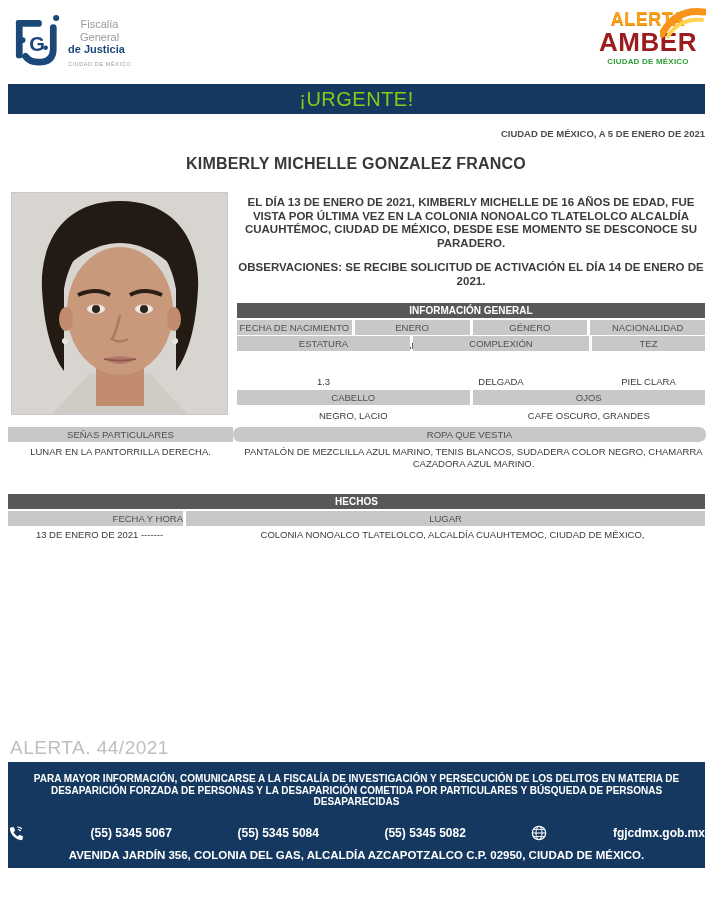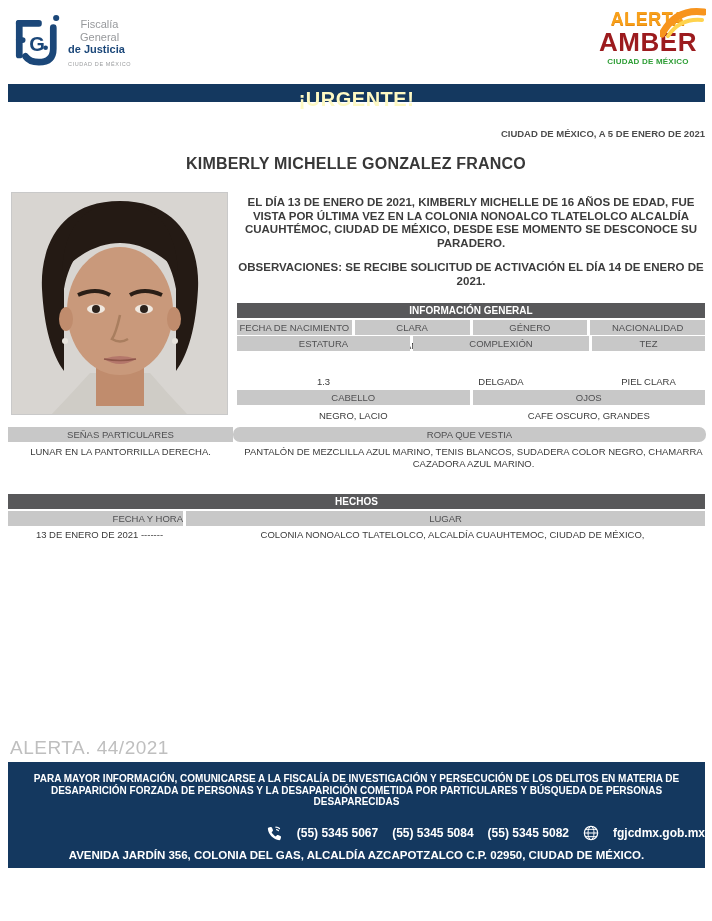--- a/index.html
+++ b/index.html
@@ -15,22 +15,22 @@
   .fgj-text .l4 { font-size:5.5px; color:#9a9c9e; letter-spacing:0.6px; margin-top:5px; }
 
   .amber-logo { position:absolute; right:12px; top:10px; width:104px; text-align:center; line-height:1; }
   .amber-l1 { font-size:18px; font-weight:900; letter-spacing:0.5px; color:#f7a01b;
               text-shadow:0 1px 0 #e88a10; }
   .amber-l2 { font-size:26px; font-weight:900; letter-spacing:0.5px; color:#9c1b1e; margin-top:1px; }
   .amber-l3 { font-size:8px; font-weight:bold; color:#2e9e36; margin-top:3px; letter-spacing:0.2px; }
   .amber-swoosh { position:absolute; right:-6px; top:-6px; }
 
   
-  .urgent-bar { position:absolute; left:8px; top:84px; width:697px; height:18px; background:#14385f;
-                color:#fef9c3; font-weight:bold; font-size:20px; text-align:center; line-height:30px;
+  .urgent-bar { position:absolute; left:8px; top:84px; width:697px; height:30px; background:#14385f;
+                color:#84cc16; font-weight:normal; font-size:20px; text-align:center; line-height:30px;
                 letter-spacing:0.5px; }
 
   .date-line { position:absolute; right:7px; top:128px; font-size:9.5px; font-weight:bold; color:#4d4d4d; }
 
   .person-name { position:absolute; left:0; top:155px; width:712px; text-align:center;
                  font-size:16px; font-weight:bold; color:#383838; letter-spacing:0.2px; }
 
   
   .photo-frame { position:absolute; left:11px; top:192px; width:217px; height:223px;
                  border:1px solid #c9c9c9; background:#d8d5d1; }
@@ -70,21 +70,21 @@
   .hechos-row-l  { position:absolute; left:8px; top:511px; width:697px; display:flex; gap:3px; }
   .hechos-row-v  { position:absolute; left:12px; top:527px; width:697px; height:16px; display:flex; gap:6px; }
   .w175 { width:175px; flex:none;text-align:right; } .w519 { width:519px; flex:none; }
 
   
   .alert-number { position:absolute; left:10px; top:737px; font-size:19px; color:#bfbfbf;
                   letter-spacing:0.5px; }
   .footer { position:absolute; left:8px; top:762px; width:697px; height:106px; background:#14385f;
             color:#fff; text-align:center; }
   .footer-info { margin:11px auto 0; width:684px; font-size:10px; font-weight:bold; line-height:11.5px; }
-  .contact-row { margin-top:17px; display:flex; align-items:center; justify-content:flex-end; gap:14px;
+  .contact-row { margin-top:17px; display:flex; align-items:center; justify-content:space-between; gap:14px;
                  font-size:12px; font-weight:bold; }
   .contact-row .icon { display:flex; align-items:center; }
   .footer-address { margin-top:7px; font-size:11.5px; font-weight:bold; }
 </style>
 </head>
 <body>
 
 <div class="page">
 
   <div class="fgj-logo">
@@ -152,21 +152,21 @@
     </svg>
   </div>
 
   <div class="desc">EL DÍA 13 DE ENERO DE 2021, KIMBERLY MICHELLE DE 16 AÑOS DE EDAD, FUE VISTA POR ÚLTIMA VEZ EN LA COLONIA NONOALCO TLATELOLCO ALCALDÍA CUAUHTÉMOC, CIUDAD DE MÉXICO, DESDE ESE MOMENTO SE DESCONOCE SU PARADERO.</div>
   <div class="obs">OBSERVACIONES: SE RECIBE SOLICITUD DE ACTIVACIÓN EL DÍA 14 DE ENERO DE 2021.</div>
 
   <div class="info-title tbl-title">INFORMACIÓN GENERAL</div>
 
   <div class="info-row1-l row">
     <div class="cell-label f1">FECHA DE NACIMIENTO</div>
-    <div class="cell-label f1">CLARA</div>
+    <div class="cell-label f1">ENERO</div>
     <div class="cell-label f1">GÉNERO</div>
     <div class="cell-label f1">NACIONALIDAD</div>
   </div>
   <div class="info-row1-v row">
     <div class="cell-value f1">---------</div>
     <div class="cell-value f1">16 AÑOS</div>
     <div class="cell-value f1">FEMENINO</div>
     <div class="cell-value f1">MEXICANA</div>
   </div>
 

